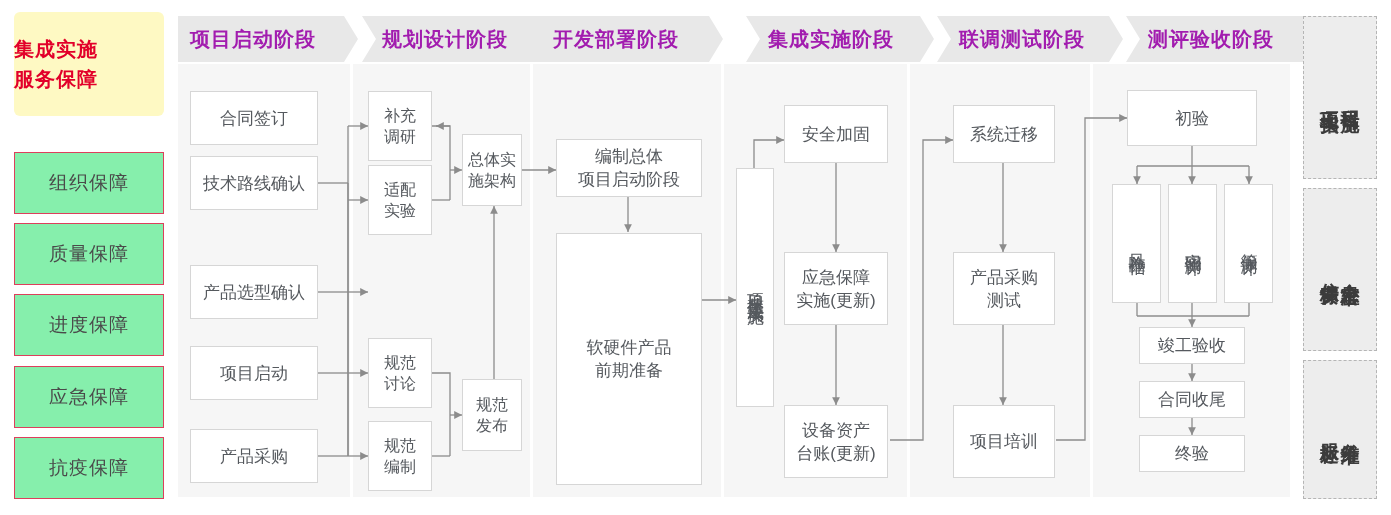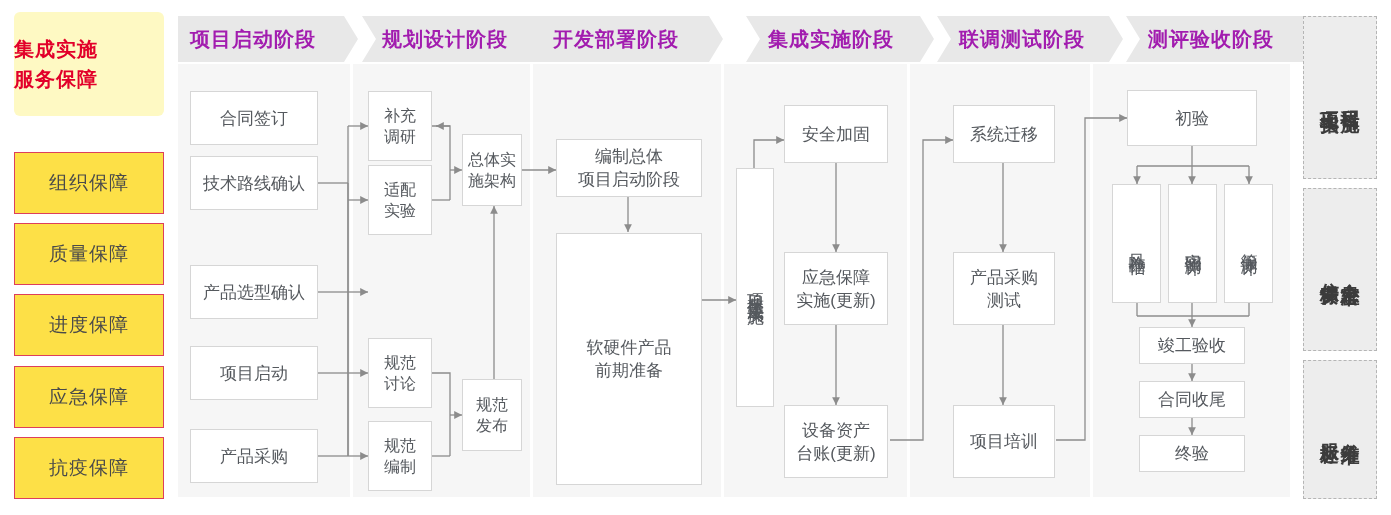--- a/index.html
+++ b/index.html
@@ -11,21 +11,21 @@
   
   .title-box{
     left:14px;top:12px;width:150px;height:104px;
     background:#fef9c3;border-radius:6px;
     display:flex;align-items:center;justify-content:flex-start;
     color:#e2002a;font-weight:bold;font-size:20px;line-height:30px;
     text-align:center;letter-spacing:1px;
   }
   .rail-box{
     left:14px;width:150px;height:62px;
-    background:#fde047;border:1.6px solid #dd3f5c;
+    background:#86efac;border:1.6px solid #dd3f5c;
     display:flex;align-items:center;justify-content:center;
     color:#4a4a4a;font-size:19px;letter-spacing:1px;
   }
 
   
   .col-bg{top:64px;height:433px;background:#f6f6f6;}
   .chev{
     top:16px;height:46px;background:#e8e8e8;
     display:flex;align-items:center;
     color:#a21caf;font-weight:bold;font-size:20px;letter-spacing:1px;

